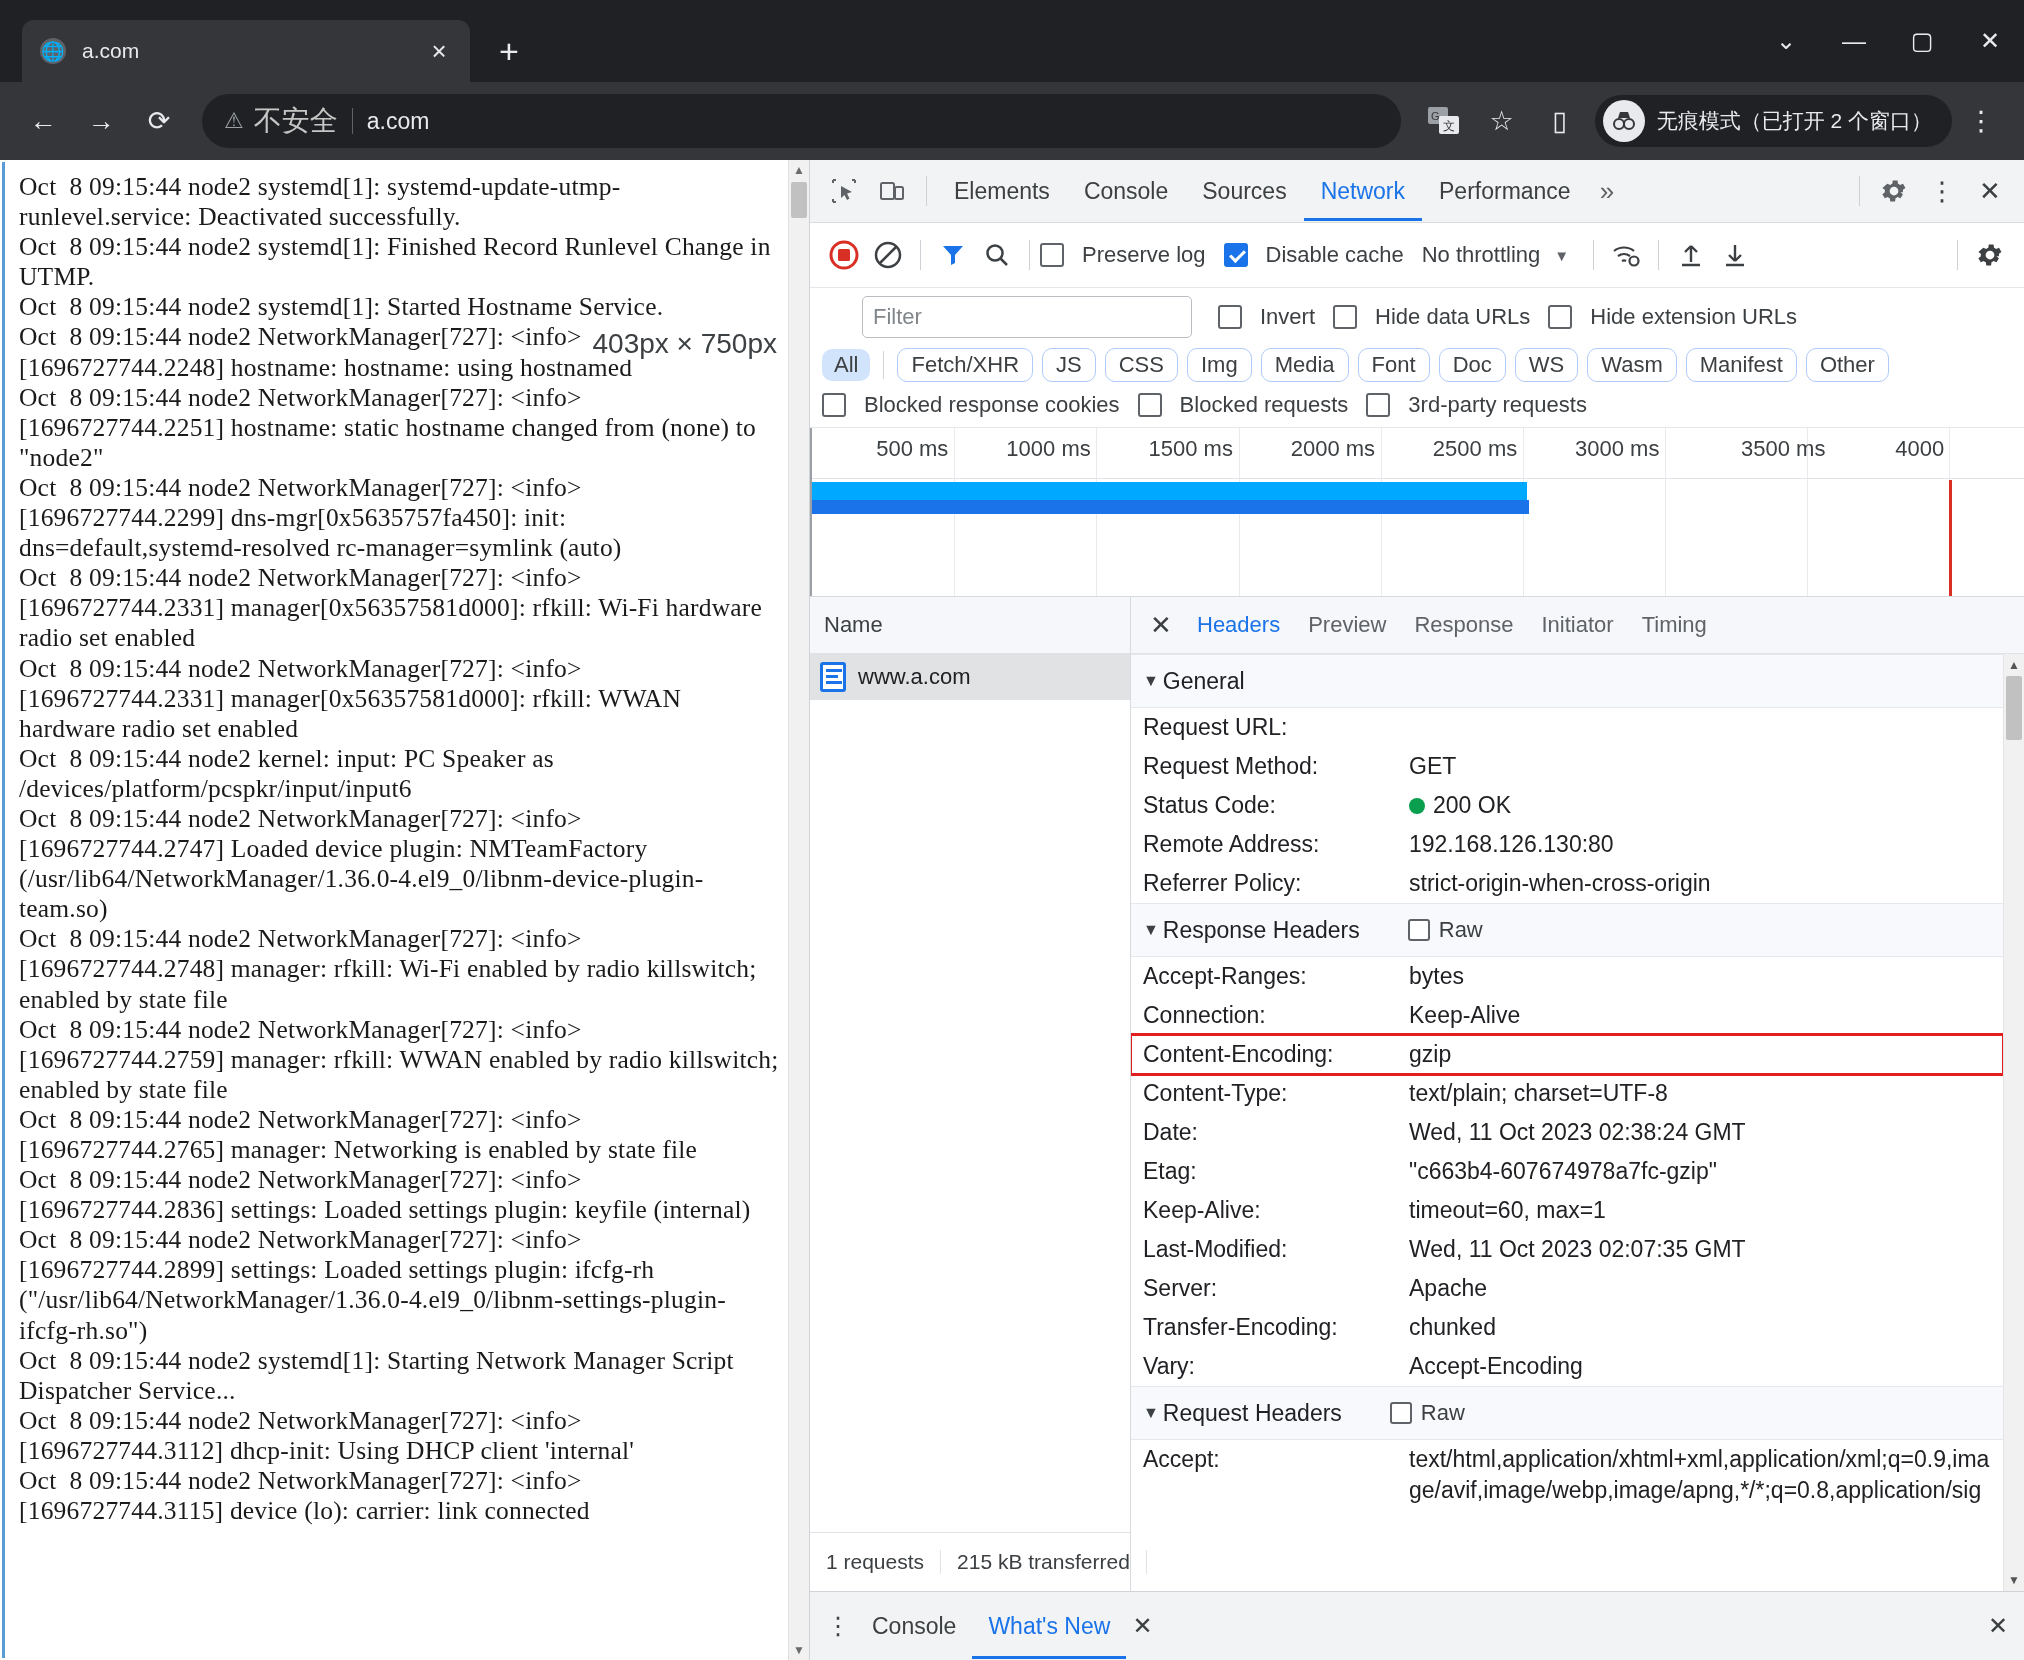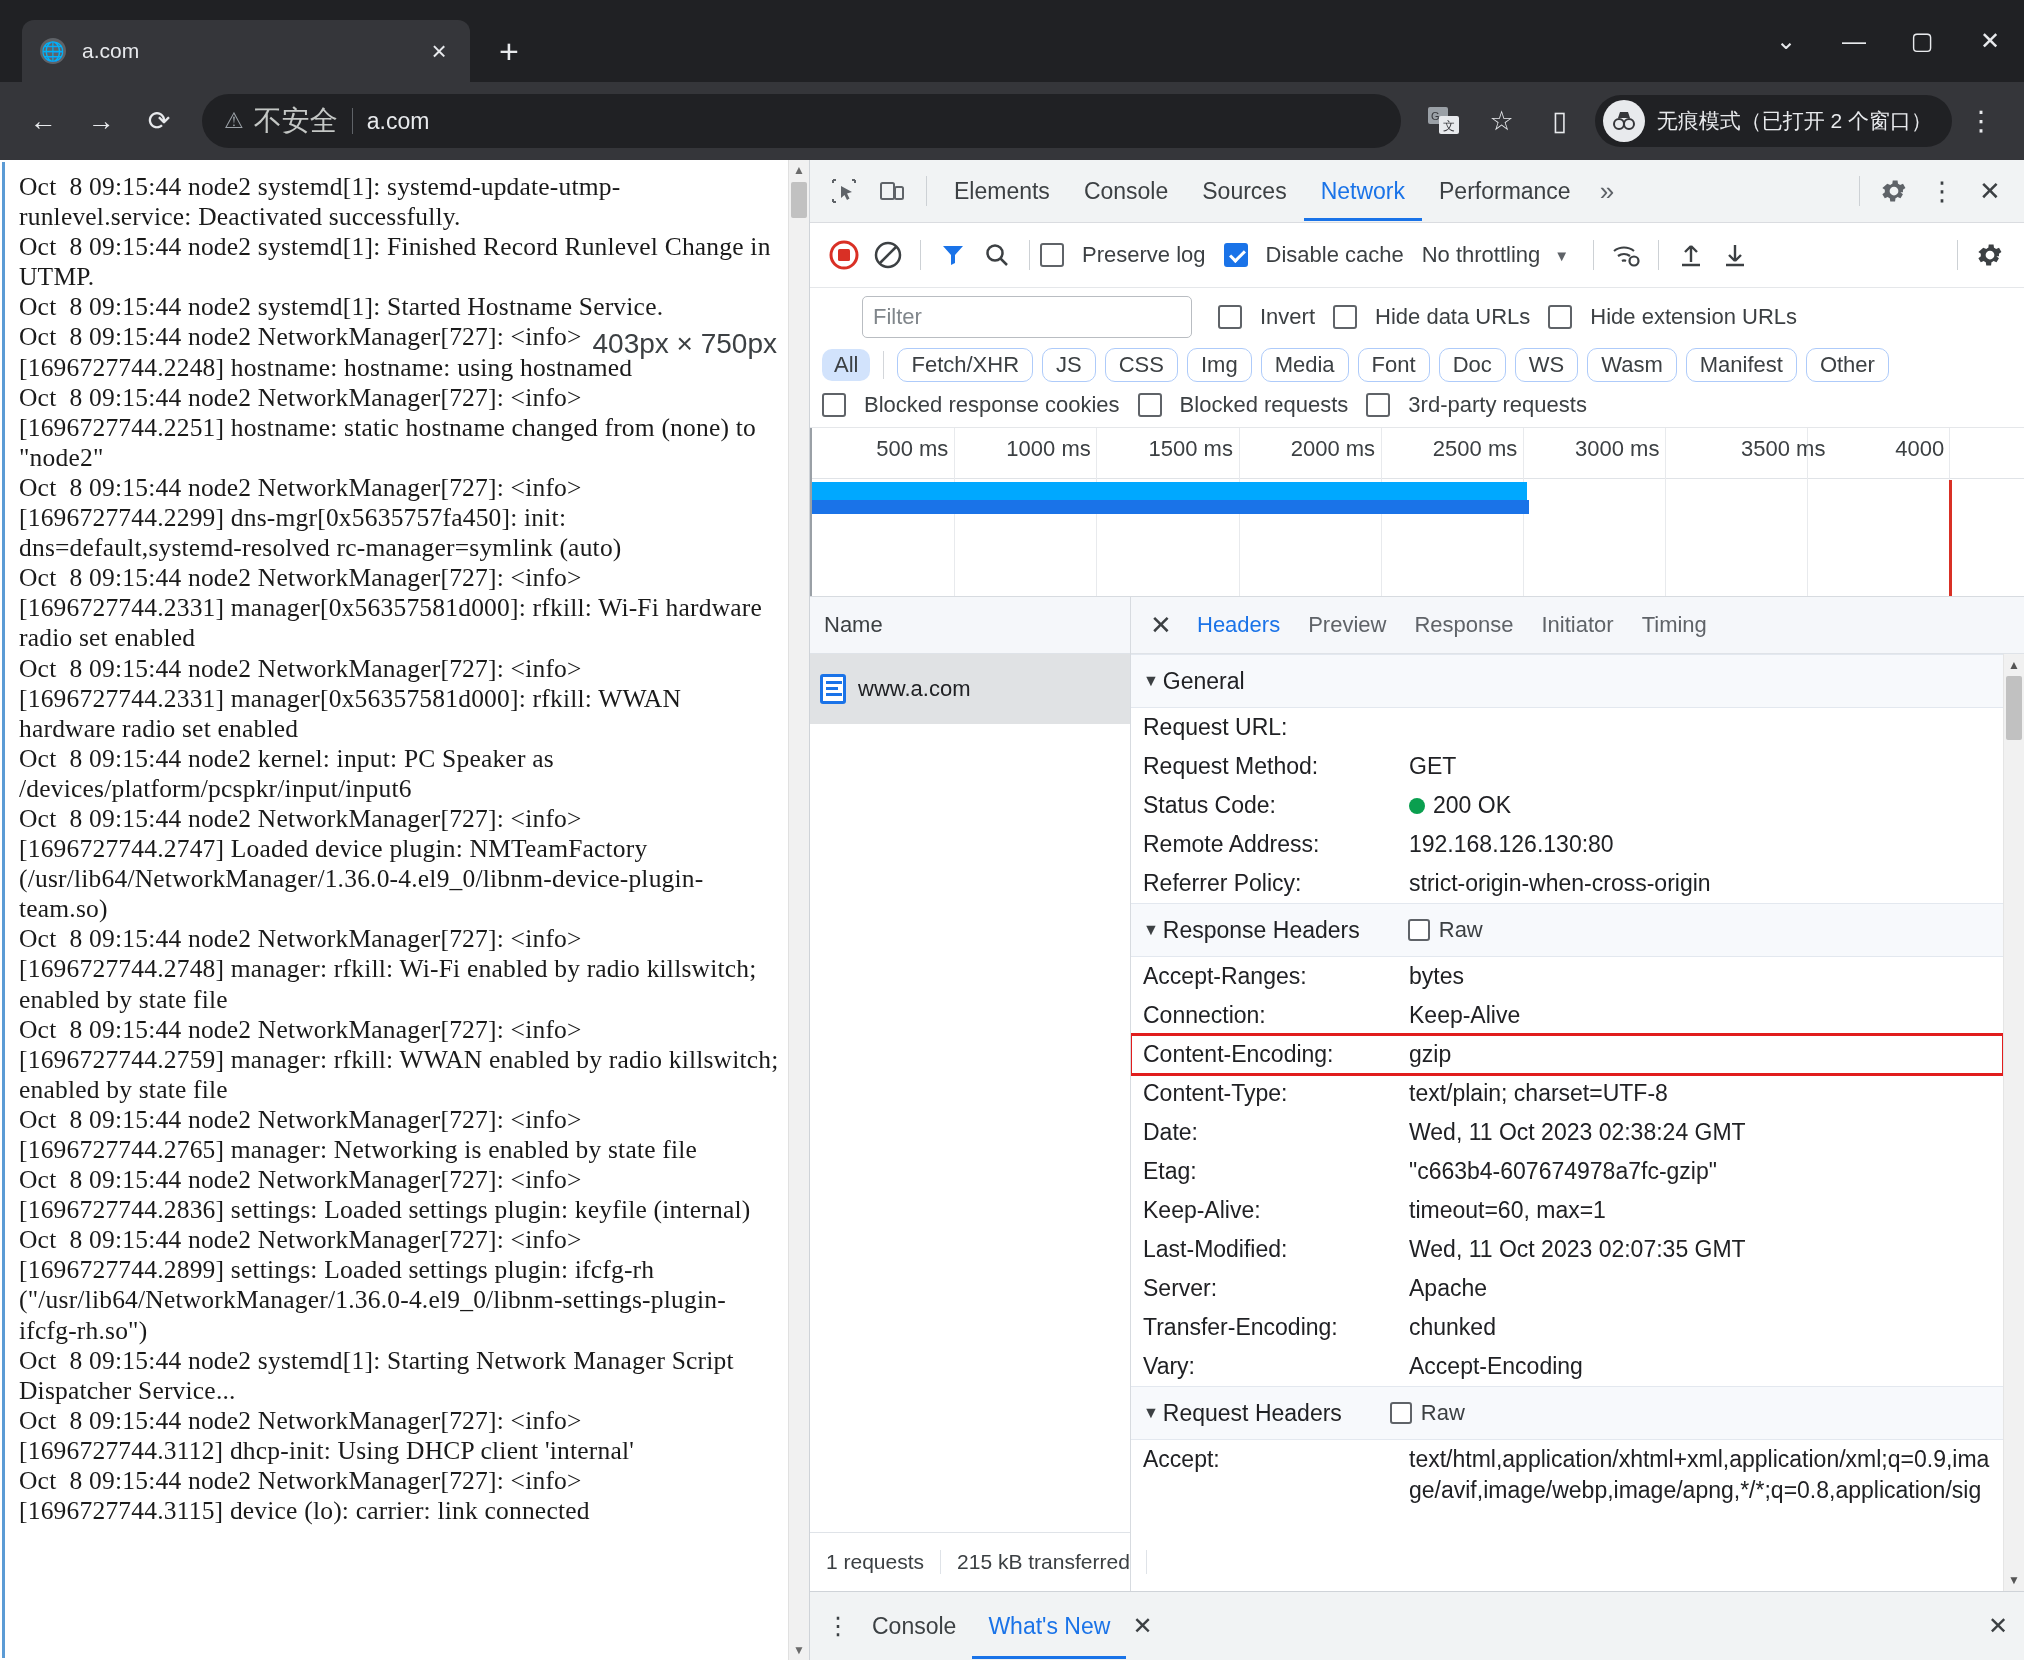--- a/index.html
+++ b/index.html
@@ -102,21 +102,21 @@
   .ov-axis-line{position:absolute;left:0;right:0;top:50px;height:1px;background:#e0e3e7;}
   .bar-light{position:absolute;height:20px;background:#00a8ff;}
   .bar-dark{position:absolute;height:14px;background:#1a73e8;}
   .bar-green{position:absolute;height:20px;background:#0a9f4f;}
   .red-line{position:absolute;top:52px;bottom:0;width:3px;background:#d93025;}
 
   .dt-body{flex:1;display:flex;min-height:0;}
   .req-pane{width:320px;border-right:1px solid #d7dbe0;display:flex;flex-direction:column;flex:0 0 auto;}
   .req-head{height:56px;background:#f5f7fa;border-bottom:1px solid #dfe3e8;display:flex;align-items:center;padding:0 14px;font-size:22px;color:#3c4043;flex:0 0 auto;}
   .req-list{flex:1;overflow:hidden;}
-  .req-row{height:38px;display:flex;align-items:center;padding:16px 10px;background:#e0e2e4;font-size:22px;color:#202124;cursor:pointer;}
+  .req-row{height:38px;display:flex;align-items:center;padding:4px 10px;background:#e0e2e4;font-size:22px;color:#202124;cursor:pointer;}
   .doc-ico{width:26px;height:30px;border:3px solid #1a73e8;border-radius:3px;margin-right:12px;box-sizing:border-box;position:relative;flex:0 0 auto;background:#fff;}
   .doc-ico i{position:absolute;left:3px;height:3px;background:#1a73e8;display:block;}
   .req-foot{height:58px;border-top:1px solid #dfe3e8;display:flex;align-items:center;font-size:21px;color:#3c4043;flex:0 0 auto;background:#fff;}
   .req-foot span{padding:0 16px;border-right:1px solid #dfe3e8;white-space:nowrap;}
 
   .detail-pane{flex:1;display:flex;flex-direction:column;min-width:0;}
   .det-tabs{height:56px;background:#f5f7fa;border-bottom:1px solid #dfe3e8;display:flex;align-items:center;padding:0 8px;flex:0 0 auto;}
   .det-close{width:44px;height:44px;display:flex;align-items:center;justify-content:center;color:#3c4043;font-size:26px;cursor:pointer;}
   .det-tab{padding:0 14px;height:66px;display:flex;align-items:center;font-size:22px;color:#5f6368;cursor:pointer;white-space:nowrap;}
   .det-tab.active{color:#1a73e8;box-shadow:inset 0 -3px 0 #1a73e8;}

